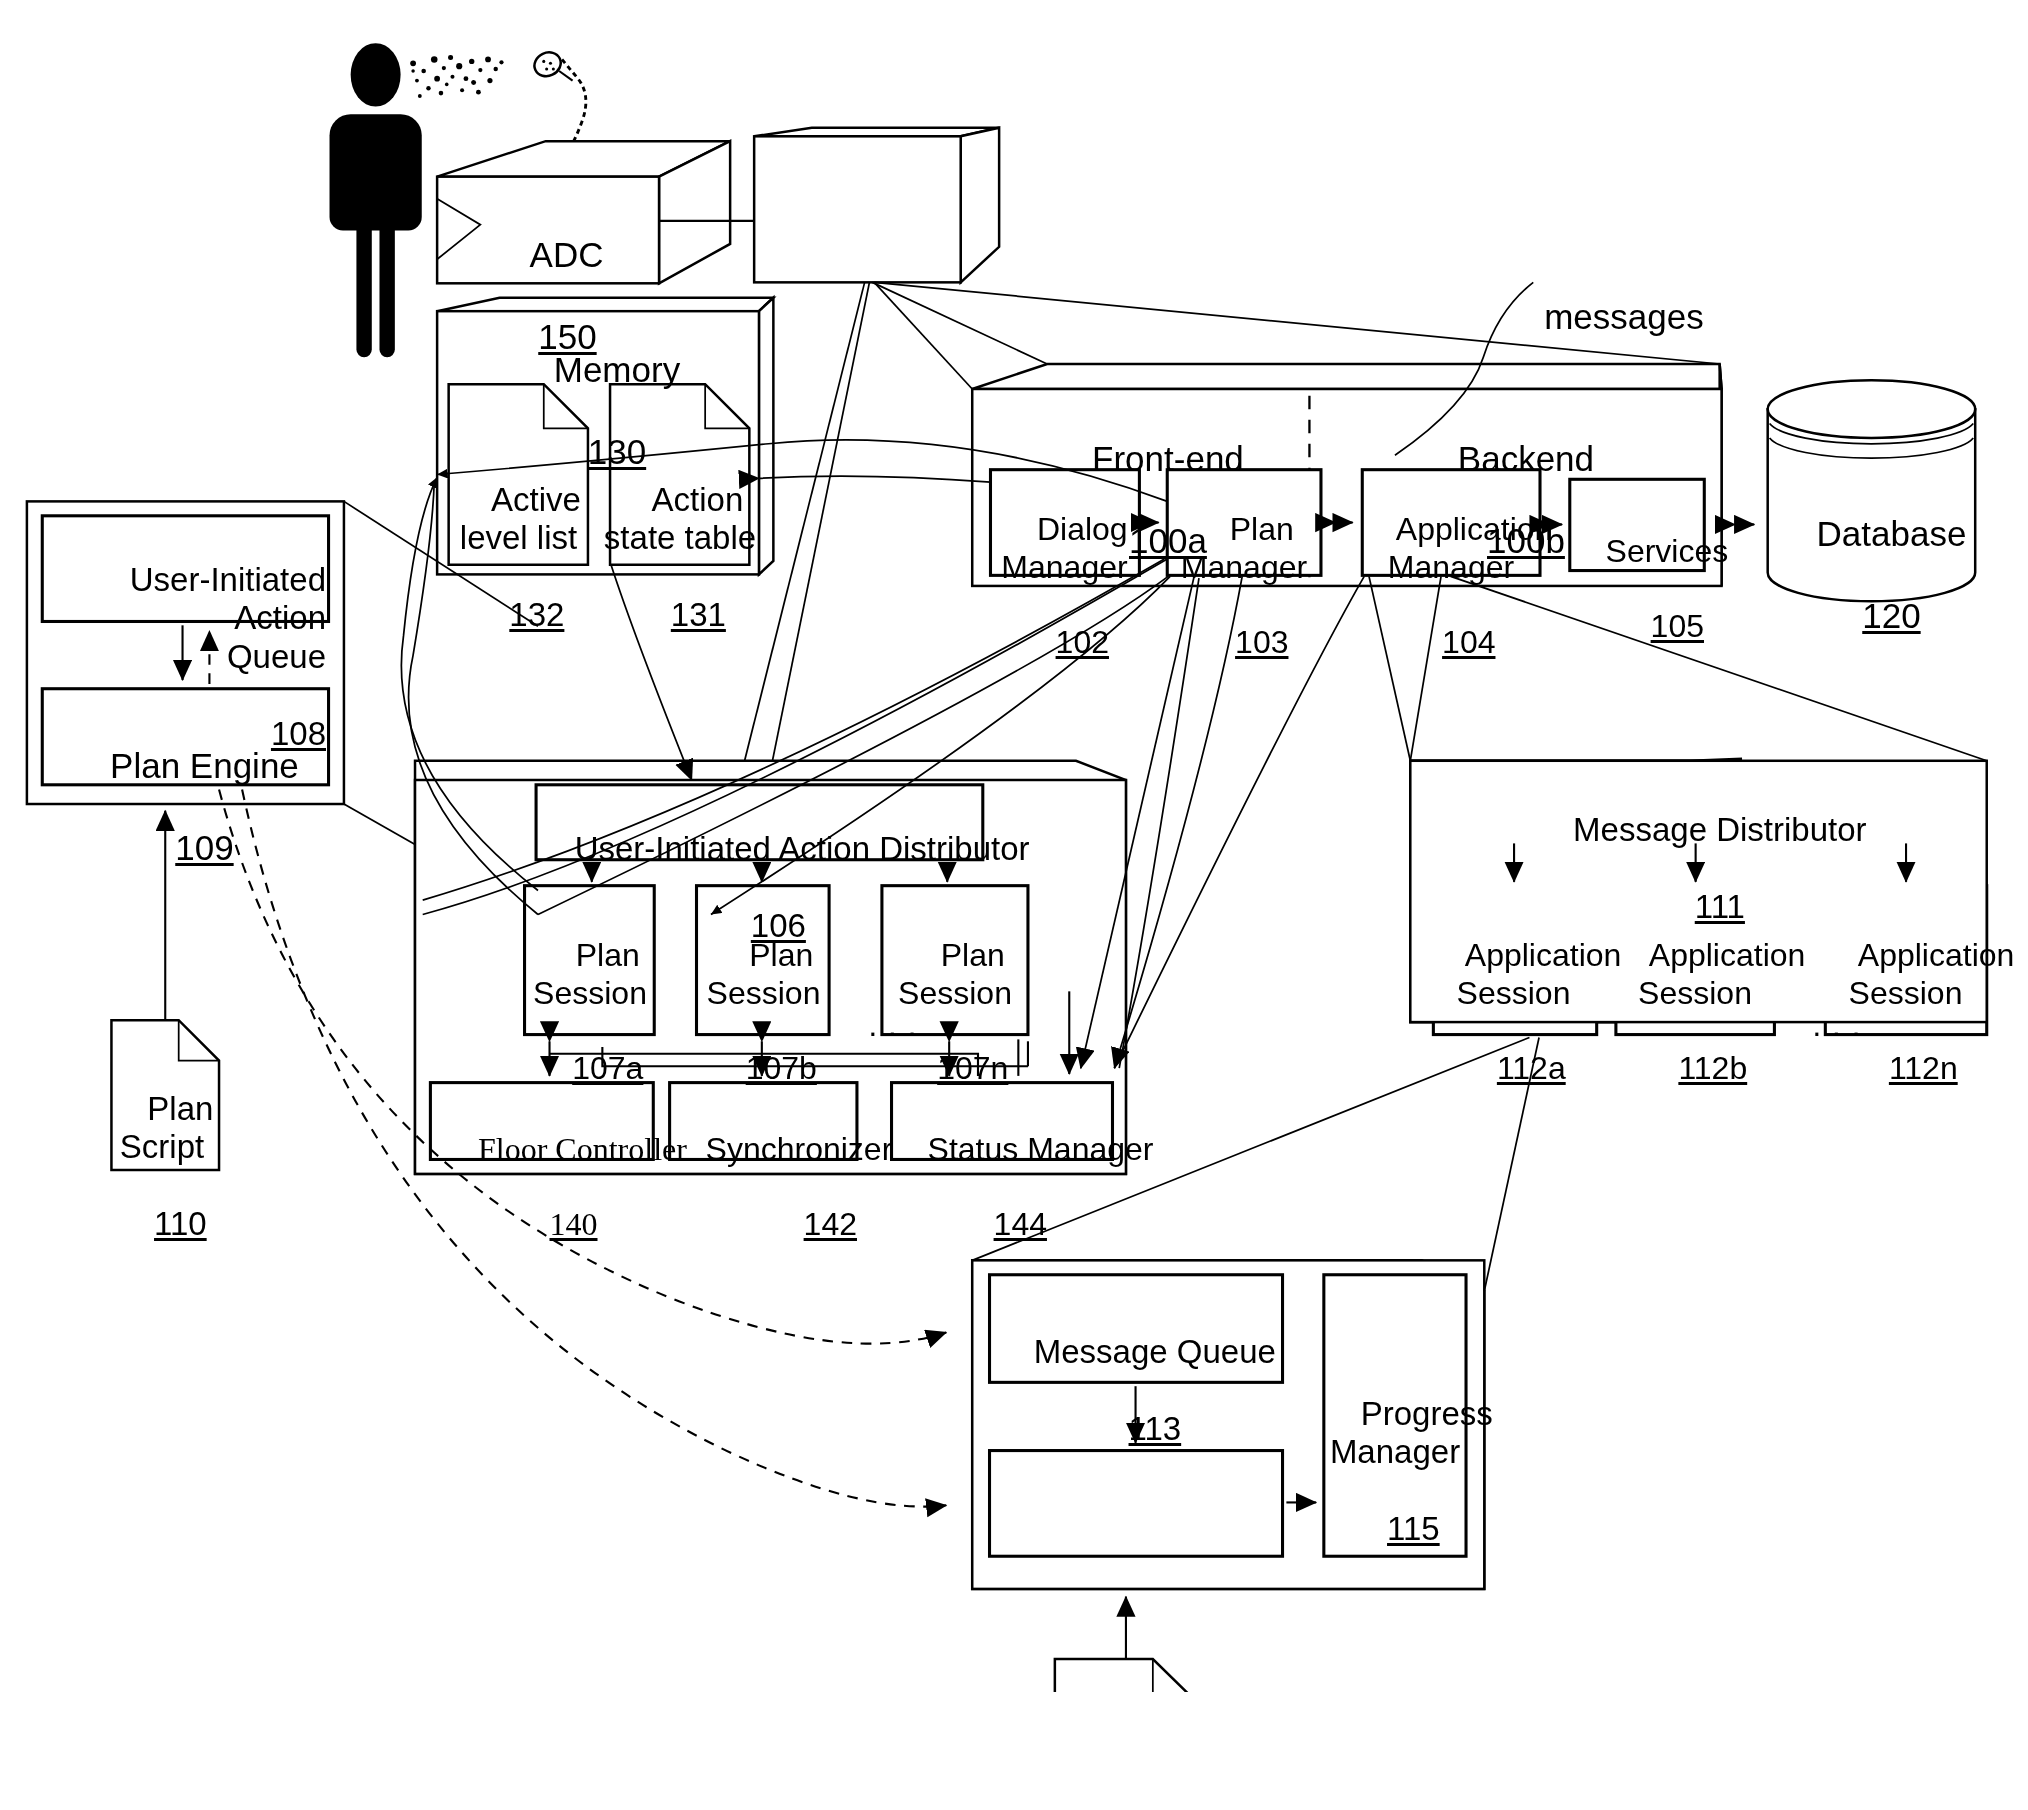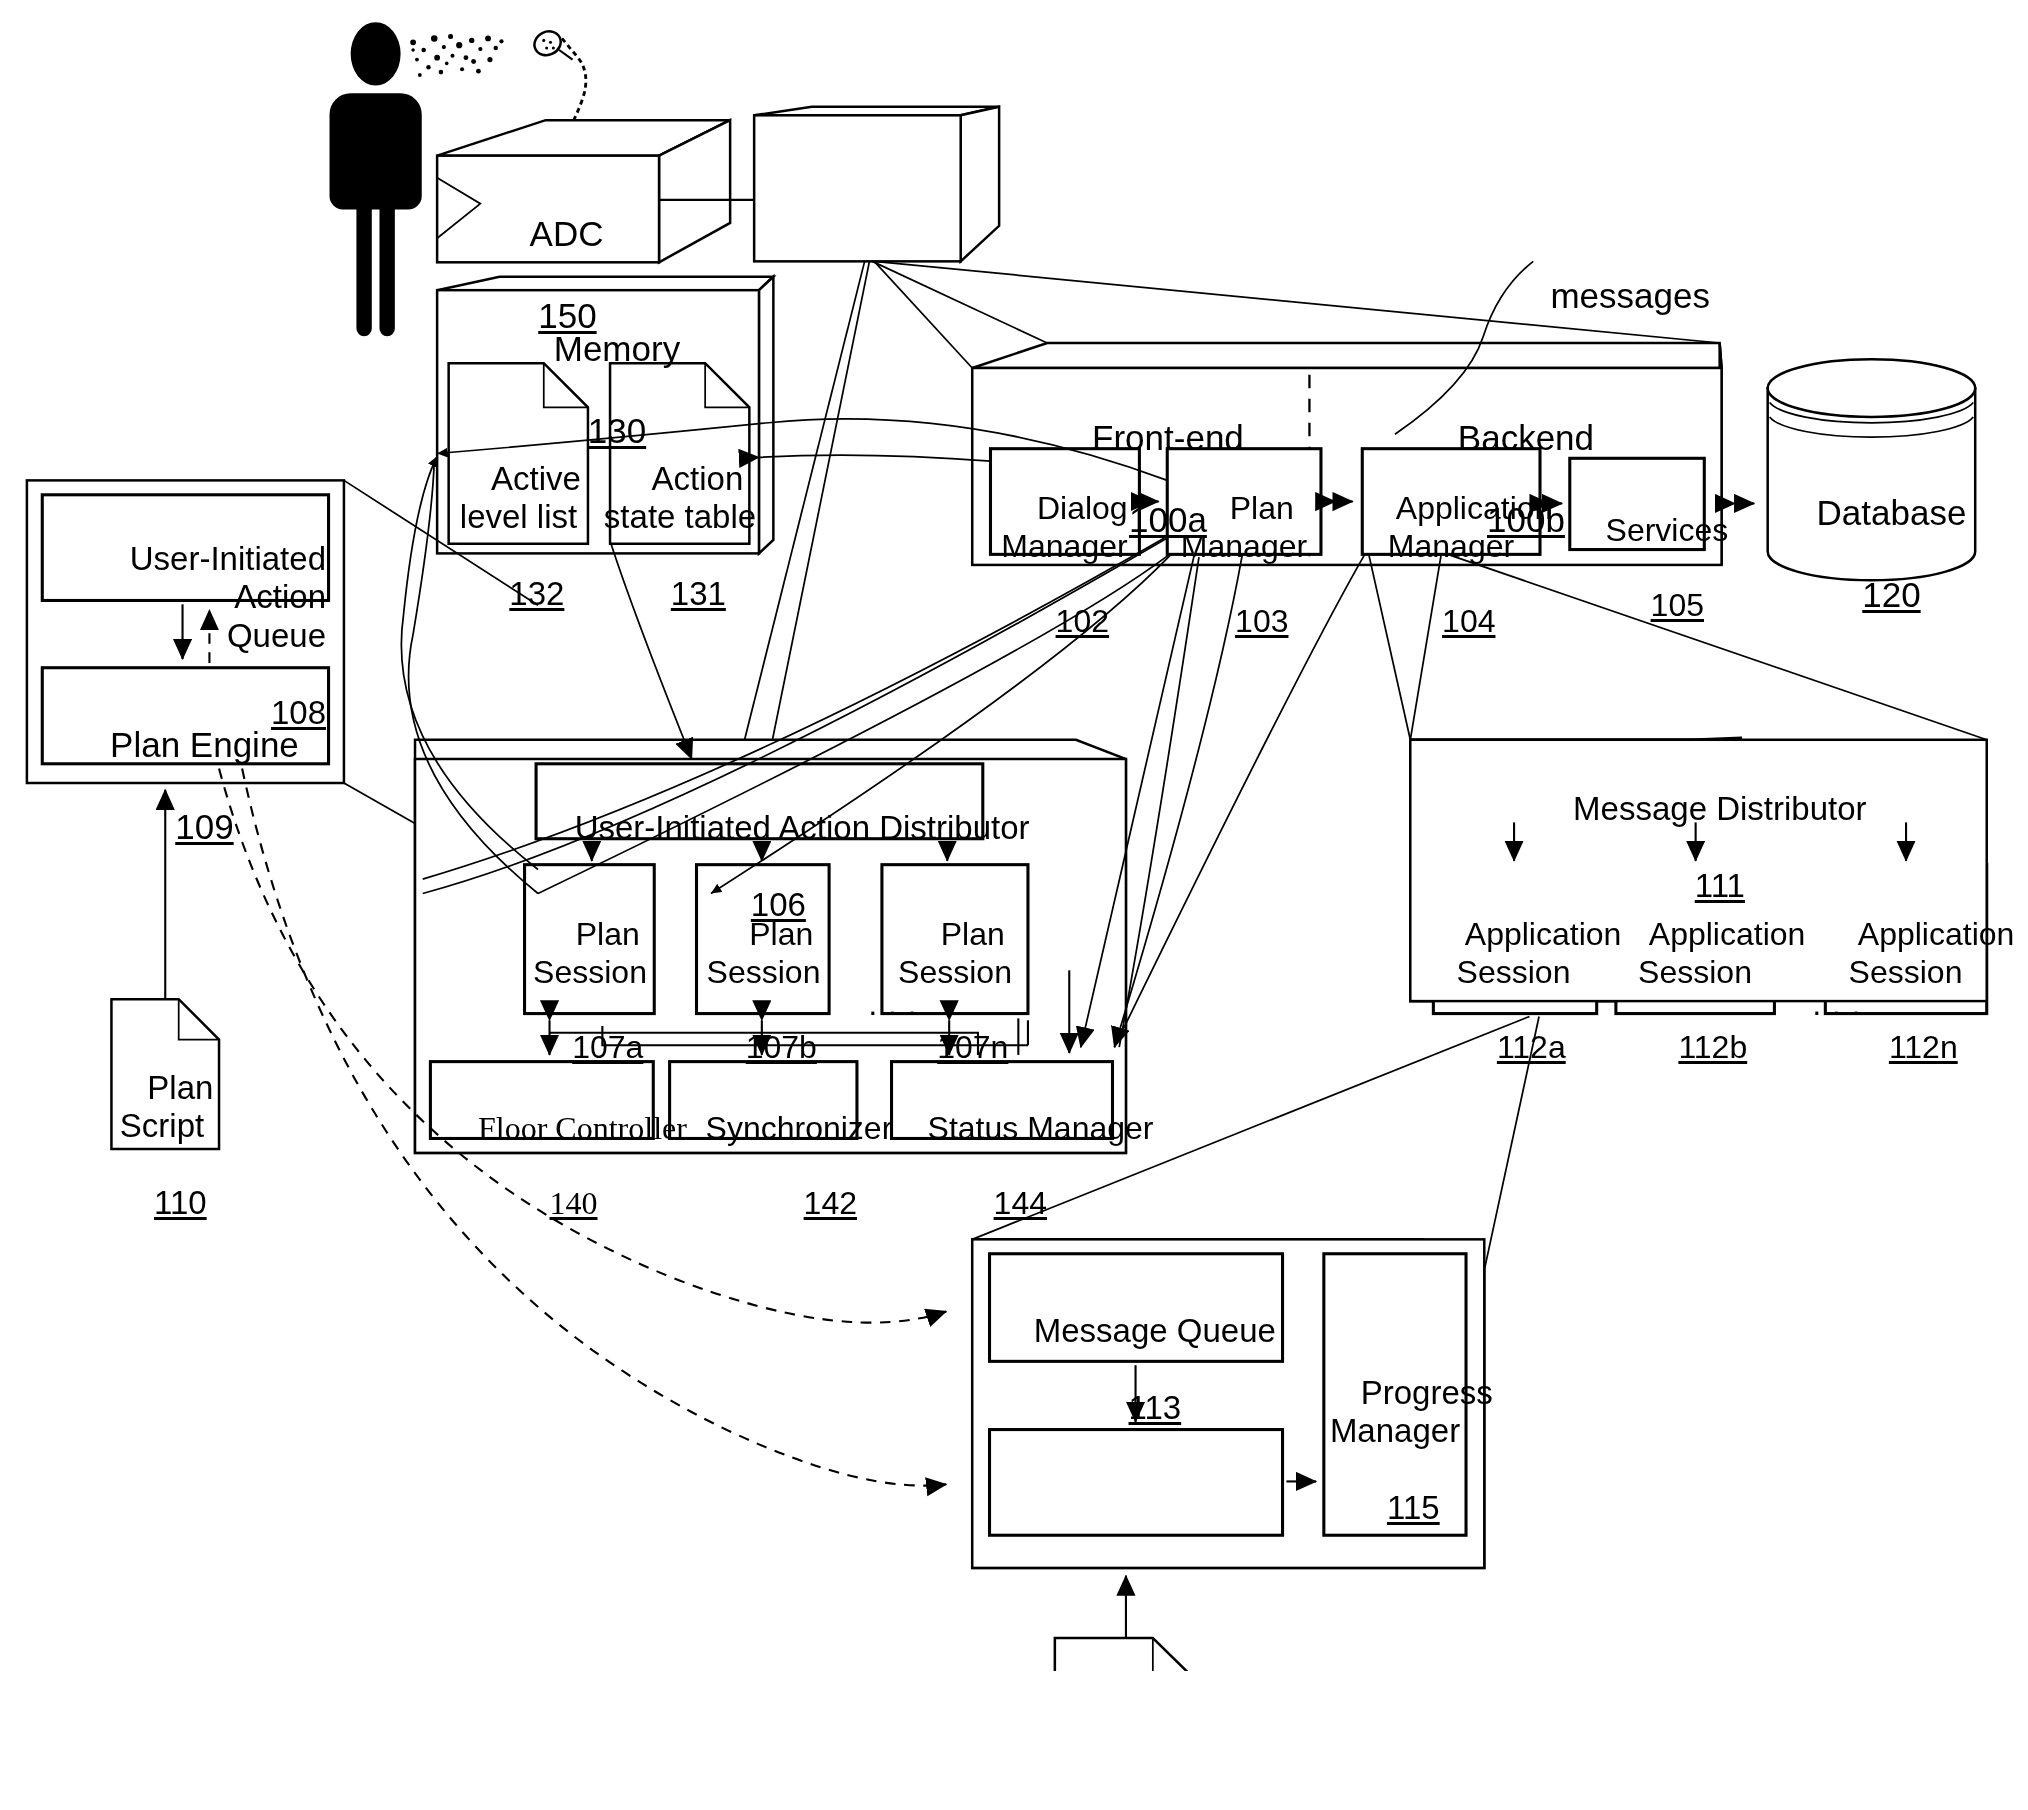--- a/index.html
+++ b/index.html
@@ -7,20 +7,21 @@
     padding: 0;
     background: #ffffff;
   }
   #stage {
     position: relative;
     width: 2029px;
     height: 1671px;
     background: #ffffff;
     font-family: "Liberation Sans", sans-serif;
     overflow: hidden;
+    margin-top: 21px;
   }
   svg.layer {
     position: absolute;
     top: 0;
     left: 0;
     width: 2029px;
     height: 1811px;
   }
   .ln { stroke: #000; stroke-width: 2.2; fill: none; }
   .ln-thin { stroke: #000; stroke-width: 1.8; fill: none; }
@@ -284,21 +285,21 @@
 level list</span><br>
     <span class="num">132</span>
   </div>
 
   <div class="lbl t34" style="left:603px; top:421px; width:154px;">
     <span style="white-space:pre-line">Action
 state table</span><br>
     <span class="num">131</span>
   </div>
 
-  <div class="lbl t36" style="left:1499px; top:235px; width:211px; text-align:right;">
+  <div class="lbl t36" style="left:1499px; top:235px; width:211px; text-align:center;">
     <span>messages</span>
   </div>
 
   <div class="lbl t36" style="left:1033px; top:377px; width:231px;">
     <span>Front-end</span><br>
     <span class="num">100a</span>
   </div>
 
   <div class="lbl t36" style="left:1391px; top:377px; width:231px;">
     <span>Backend</span><br>

